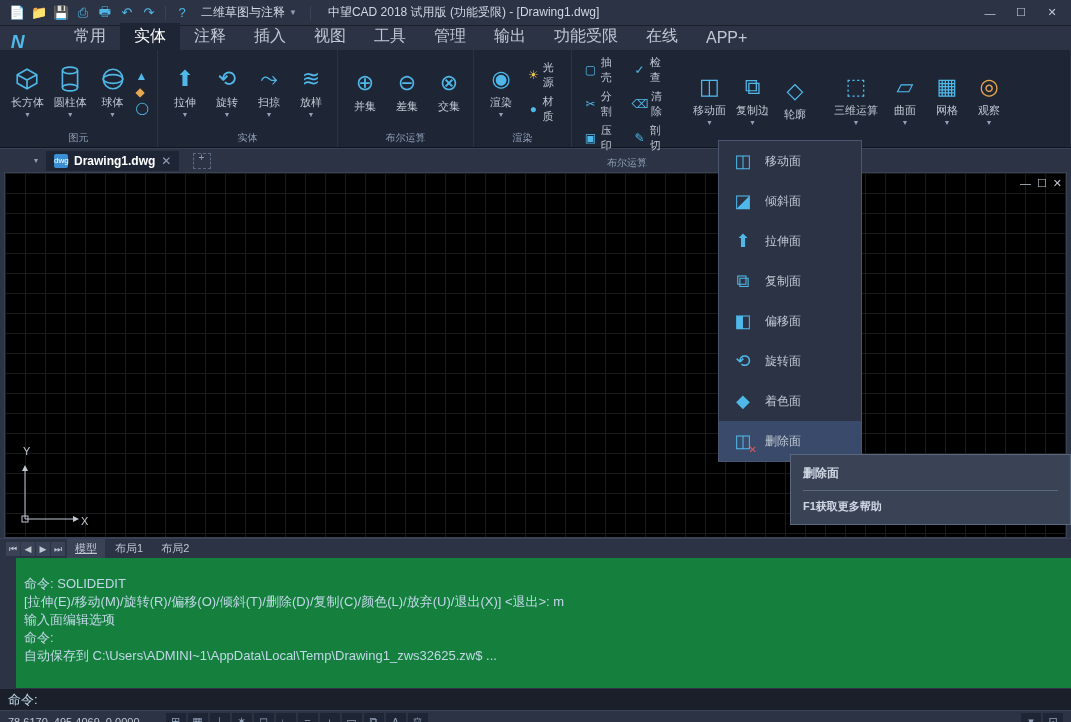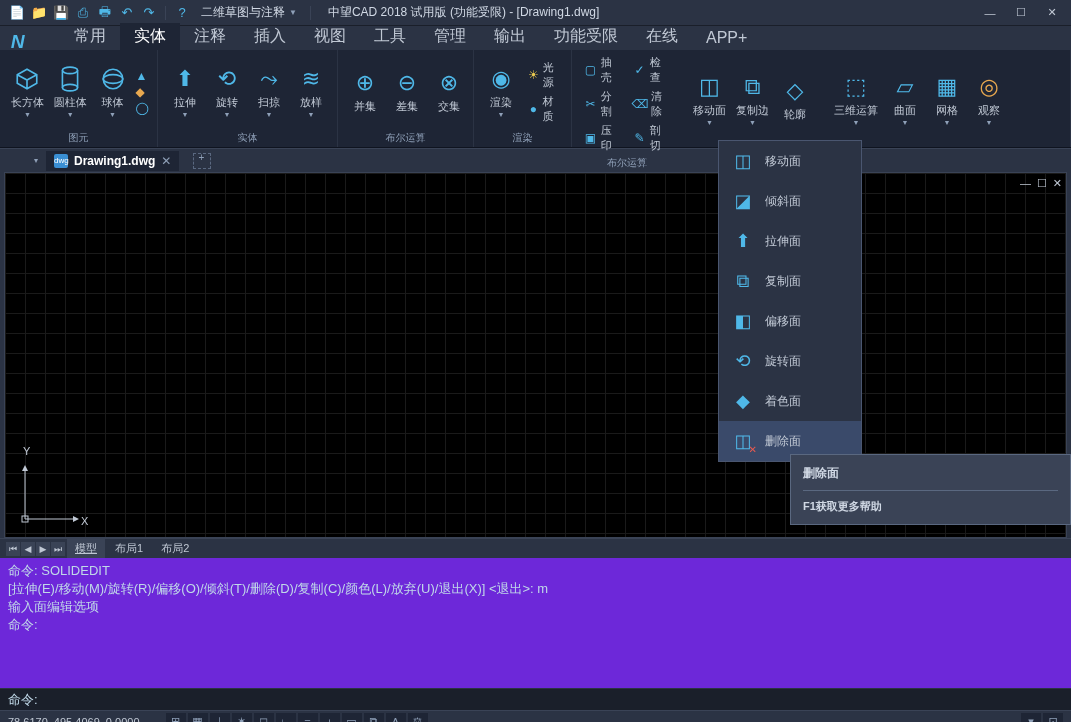--- a/index.html
+++ b/index.html
@@ -49,21 +49,21 @@
 .ucs-y { position: absolute; left: 18px; bottom: 80px; font-size: 11px; color: #c0c8d4; }
 .inner-winbtns { position: absolute; right: 4px; top: 4px; display: flex; gap: 6px; }
 .inner-winbtn { color: #c0c8d4; font-size: 11px; cursor: pointer; }
 
 .layout-tabs { height: 20px; background: #2b3344; display: flex; align-items: center; padding-left: 6px; gap: 2px; border-top: 1px solid #3a4356; }
 .layout-scroll { display: flex; gap: 1px; }
 .layout-scroll span { width: 14px; height: 14px; background: #3a4356; cursor: pointer; text-align: center; font-size: 9px; line-height: 14px; }
 .layout-tab { padding: 2px 8px; font-size: 11px; cursor: pointer; }
 .layout-tab.active { background: #3a4356; text-decoration: underline; }
 
-.cmdwin { height: 130px; background: #6d28d9; color: #c0d8e8; font-family: SimSun, monospace; font-size: 13px; padding: 4px 8px; overflow: hidden; }
+.cmdwin { height: 130px; background: #15803d; color: #c0d8e8; font-family: SimSun, monospace; font-size: 13px; padding: 17px 8px; overflow: hidden; margin-left: 16px; }
 .cmdline { white-space: nowrap; line-height: 18px; }
 .cmdinput-row { height: 22px; background: #1a1f2a; display: flex; align-items: center; padding: 0 8px; font-family: SimSun, monospace; font-size: 13px; color: #c0d8e8; border-top: 1px solid #2b3344; }
 
 .statusbar { height: 22px; background: #2b3344; display: flex; align-items: center; padding: 0 8px; gap: 6px; font-size: 11px; border-top: 1px solid #3a4356; }
 .status-btns { display: flex; gap: 2px; margin-left: 20px; }
 .status-btn { width: 20px; height: 18px; background: #1e2535; display: flex; align-items: center; justify-content: center; cursor: pointer; font-size: 11px; color: #8fa0b8; }
 .status-right { margin-left: auto; display: flex; gap: 2px; }
 
 .dropdown-menu { position: absolute; left: 718px; top: 140px; width: 144px; background: #2b3344; border: 1px solid #4a5670; z-index: 100; }
 .menu-item { display: flex; align-items: center; gap: 10px; padding: 8px 12px; cursor: pointer; font-size: 12px; color: #c0c8d4; }
@@ -348,20 +348,21 @@
   <div class="layout-tab active">模型</div>
   <div class="layout-tab">布局1</div>
   <div class="layout-tab">布局2</div>
 </div>
 
 <div class="cmdwin">
   <div class="cmdline">命令: SOLIDEDIT</div>
   <div class="cmdline">[拉伸(E)/移动(M)/旋转(R)/偏移(O)/倾斜(T)/删除(D)/复制(C)/颜色(L)/放弃(U)/退出(X)] &lt;退出&gt;: m</div>
   <div class="cmdline">输入面编辑选项</div>
   <div class="cmdline">命令:</div>
+  <div class="cmdline">自动保存到 C:\Users\ADMINI~1\AppData\Local\Temp\Drawing1_zws32625.zw$ ...</div>
 </div>
 <div class="cmdinput-row">
   <span>命令:</span>
 </div>
 
 <div class="statusbar">
   <span>78.6170, 495.4069, 0.0000</span>
   <div class="status-btns">
     <span class="status-btn">⊞</span>
     <span class="status-btn">▦</span>

